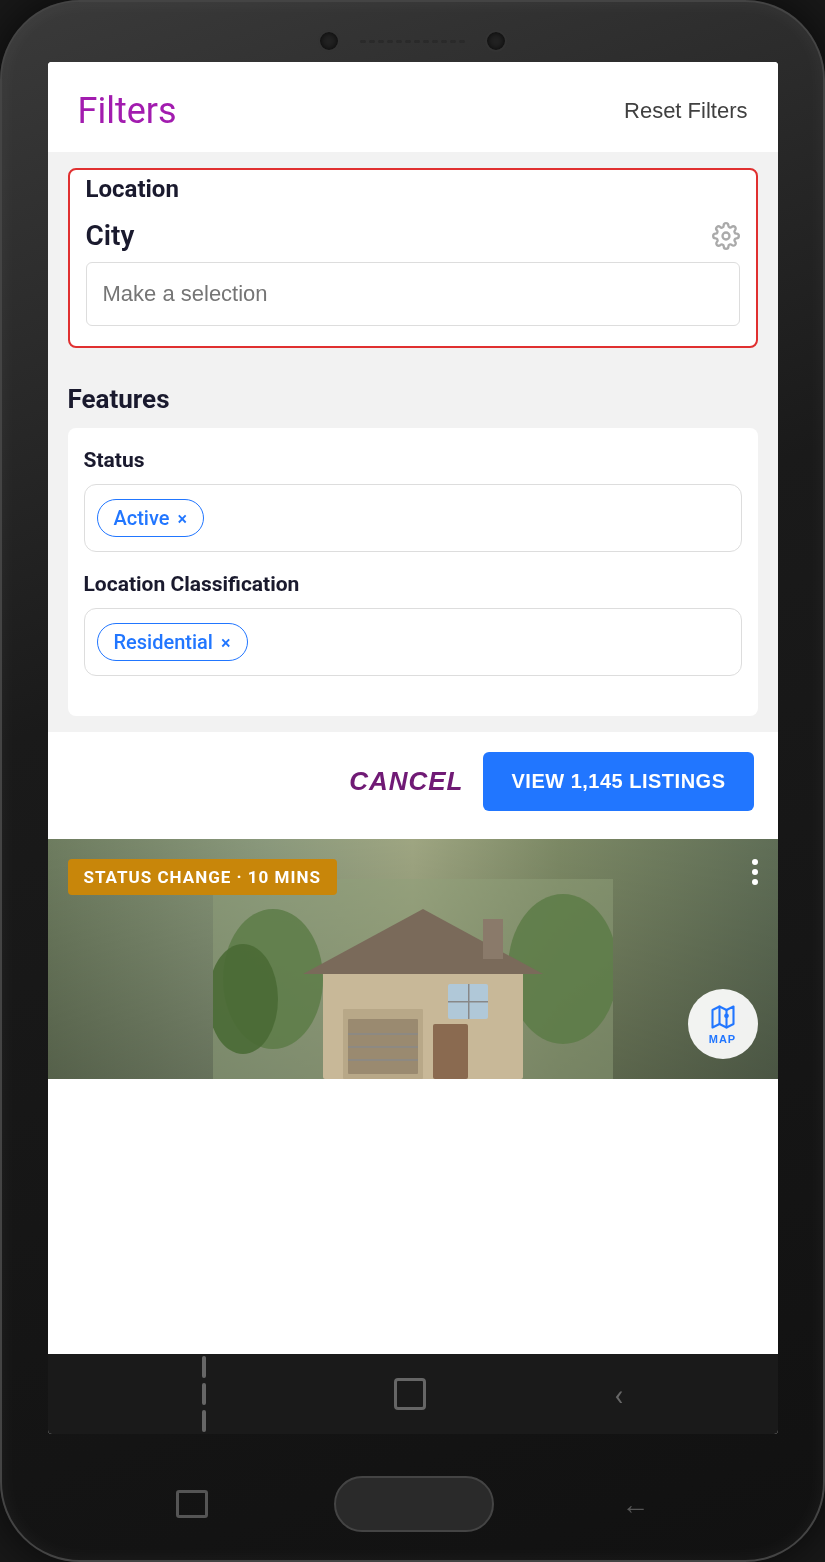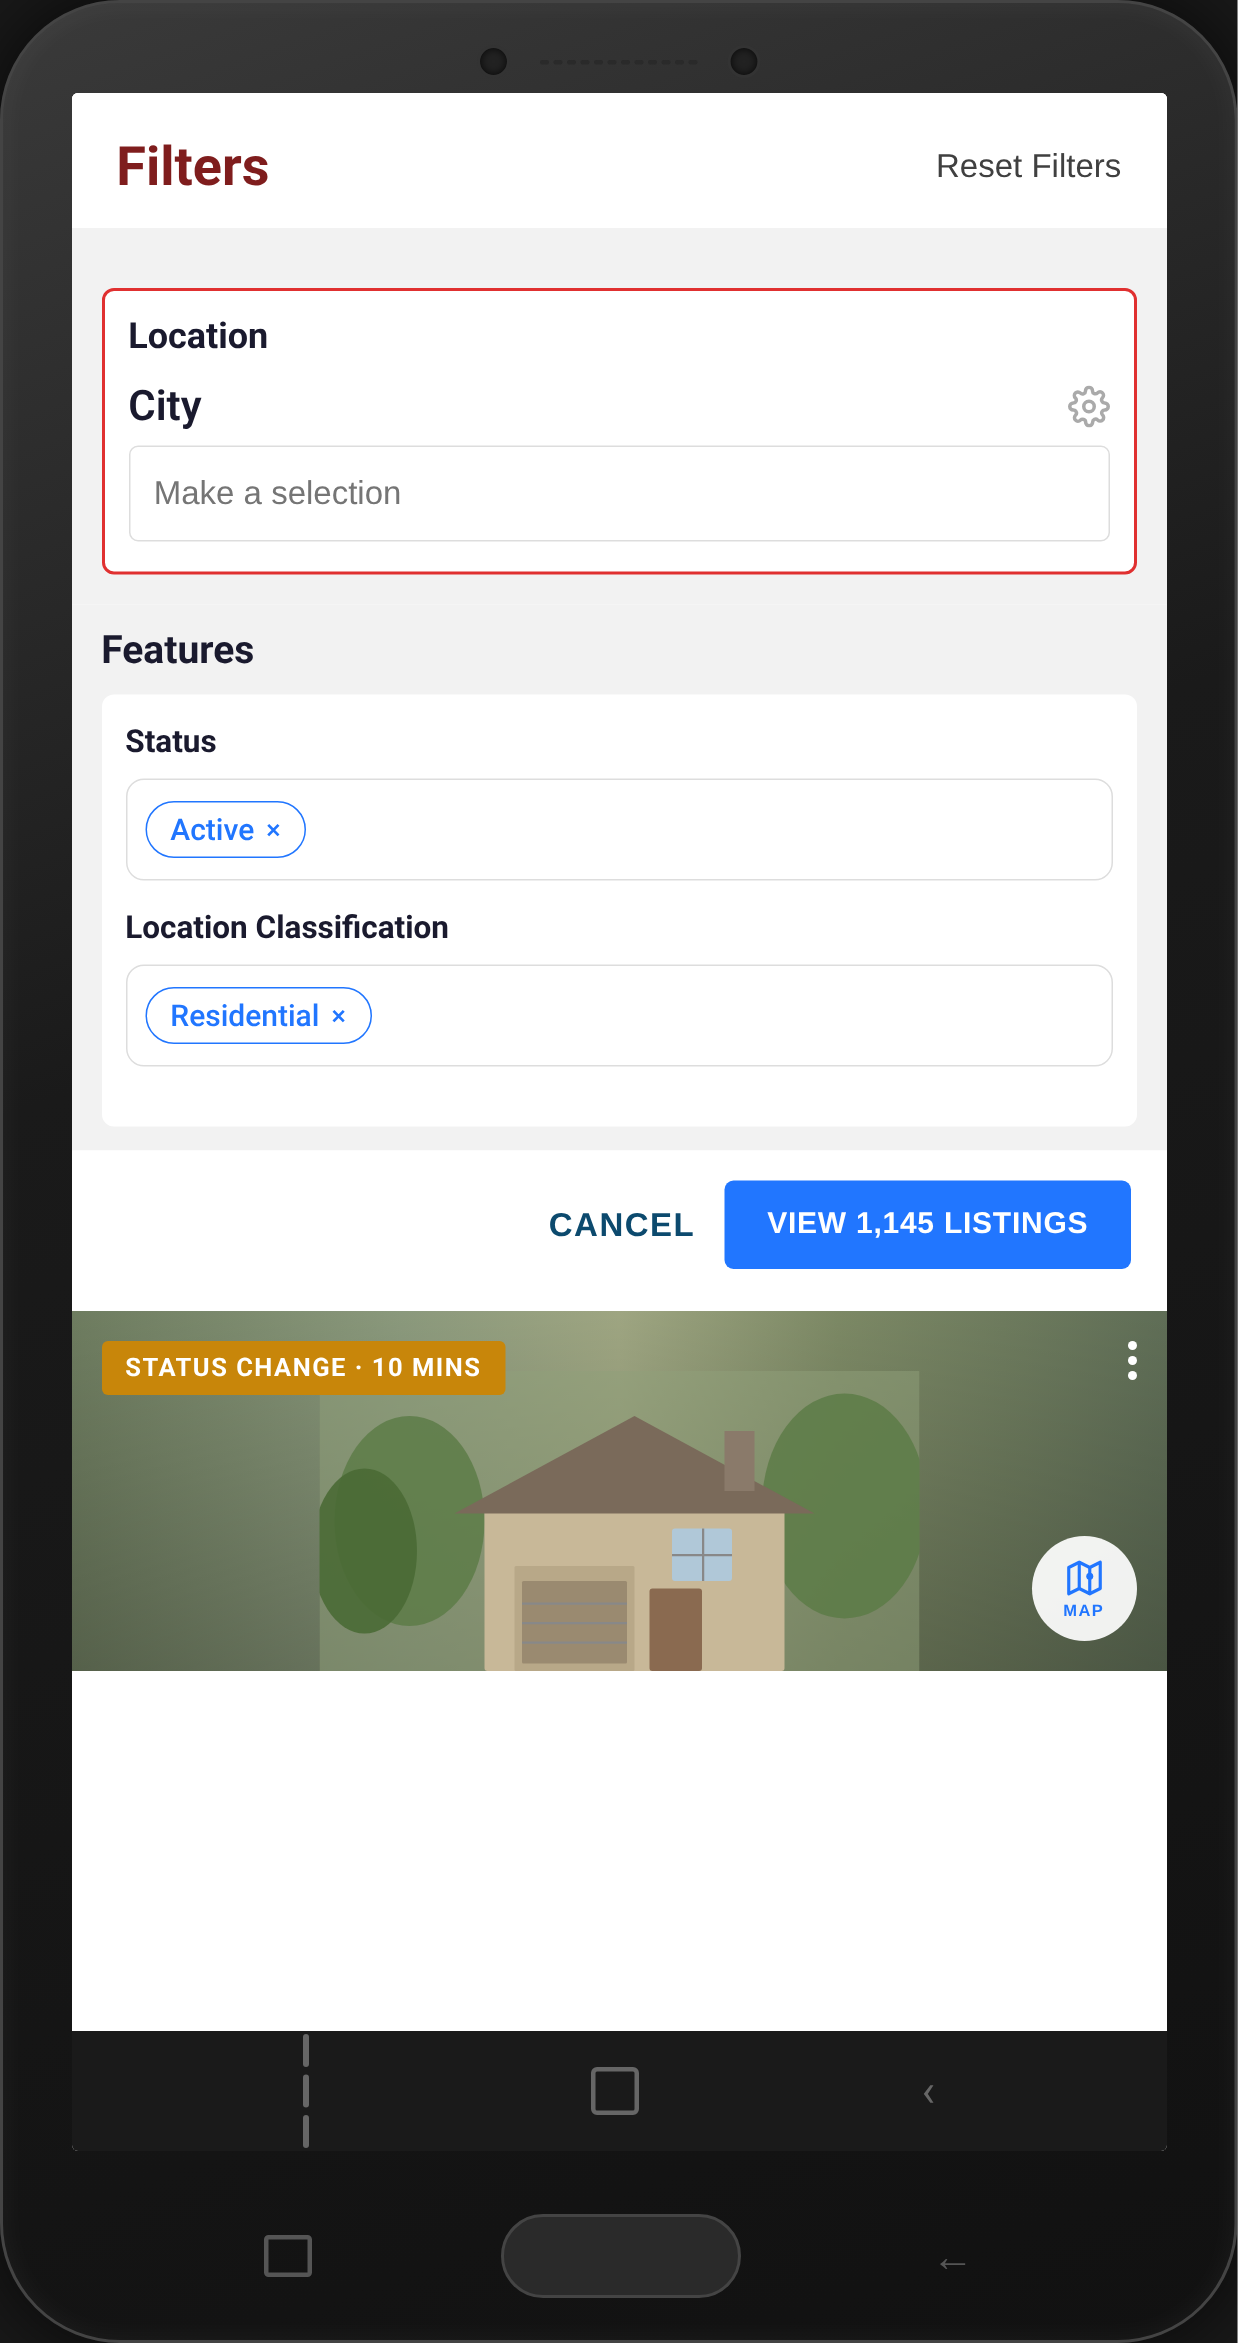--- a/index.html
+++ b/index.html
@@ -81,44 +81,43 @@
     .modal-header {
       display: flex;
       align-items: center;
       justify-content: space-between;
       padding: 28px 30px 20px;
       background: #fff;
     }
 
     .modal-title {
       font-size: 36px;
-      font-weight: 700;
-      color: #7f1d1d;
+      font-weight: 400;
+      color: #a21caf;
     }
 
     .reset-filters-btn {
       font-size: 22px;
       color: #404040;
       font-weight: 500;
       cursor: pointer;
       background: none;
       border: none;
     }
 
     .location-section {
       background: #f2f2f2;
       padding: 16px 20px 20px;
     }
 
     .location-box {
       border: 2.5px solid #e03030;
       background: #fff;
       border-radius: 8px;
-      padding: 16px 16px 20px;
-      margin-top: 24px;
+      padding: 5px 16px 20px;
     }
 
     .section-label {
       font-size: 24px;
       font-weight: 700;
       color: #1a1a2e;
       margin-bottom: 14px;
     }
 
     .location-input {
@@ -226,28 +225,29 @@
     .action-row {
       display: flex;
       align-items: center;
       justify-content: flex-end;
       gap: 20px;
       padding: 20px 24px 28px;
       background: #fff;
     }
 
     .cancel-btn {
-      font-size: 22px;
-      font-weight: 700;
-      color: #0c4a6e;
+      font-size: 26px;
+      font-weight: 700;
+      color: #701a75;
       letter-spacing: 1px;
       background: none;
       border: none;
       cursor: pointer;
       text-transform: uppercase;
+      font-style: italic;
     }
 
     .view-btn {
       background: #2176ff;
       color: #fff;
       font-size: 20px;
       font-weight: 700;
       letter-spacing: 0.5px;
       border: none;
       border-radius: 6px;

